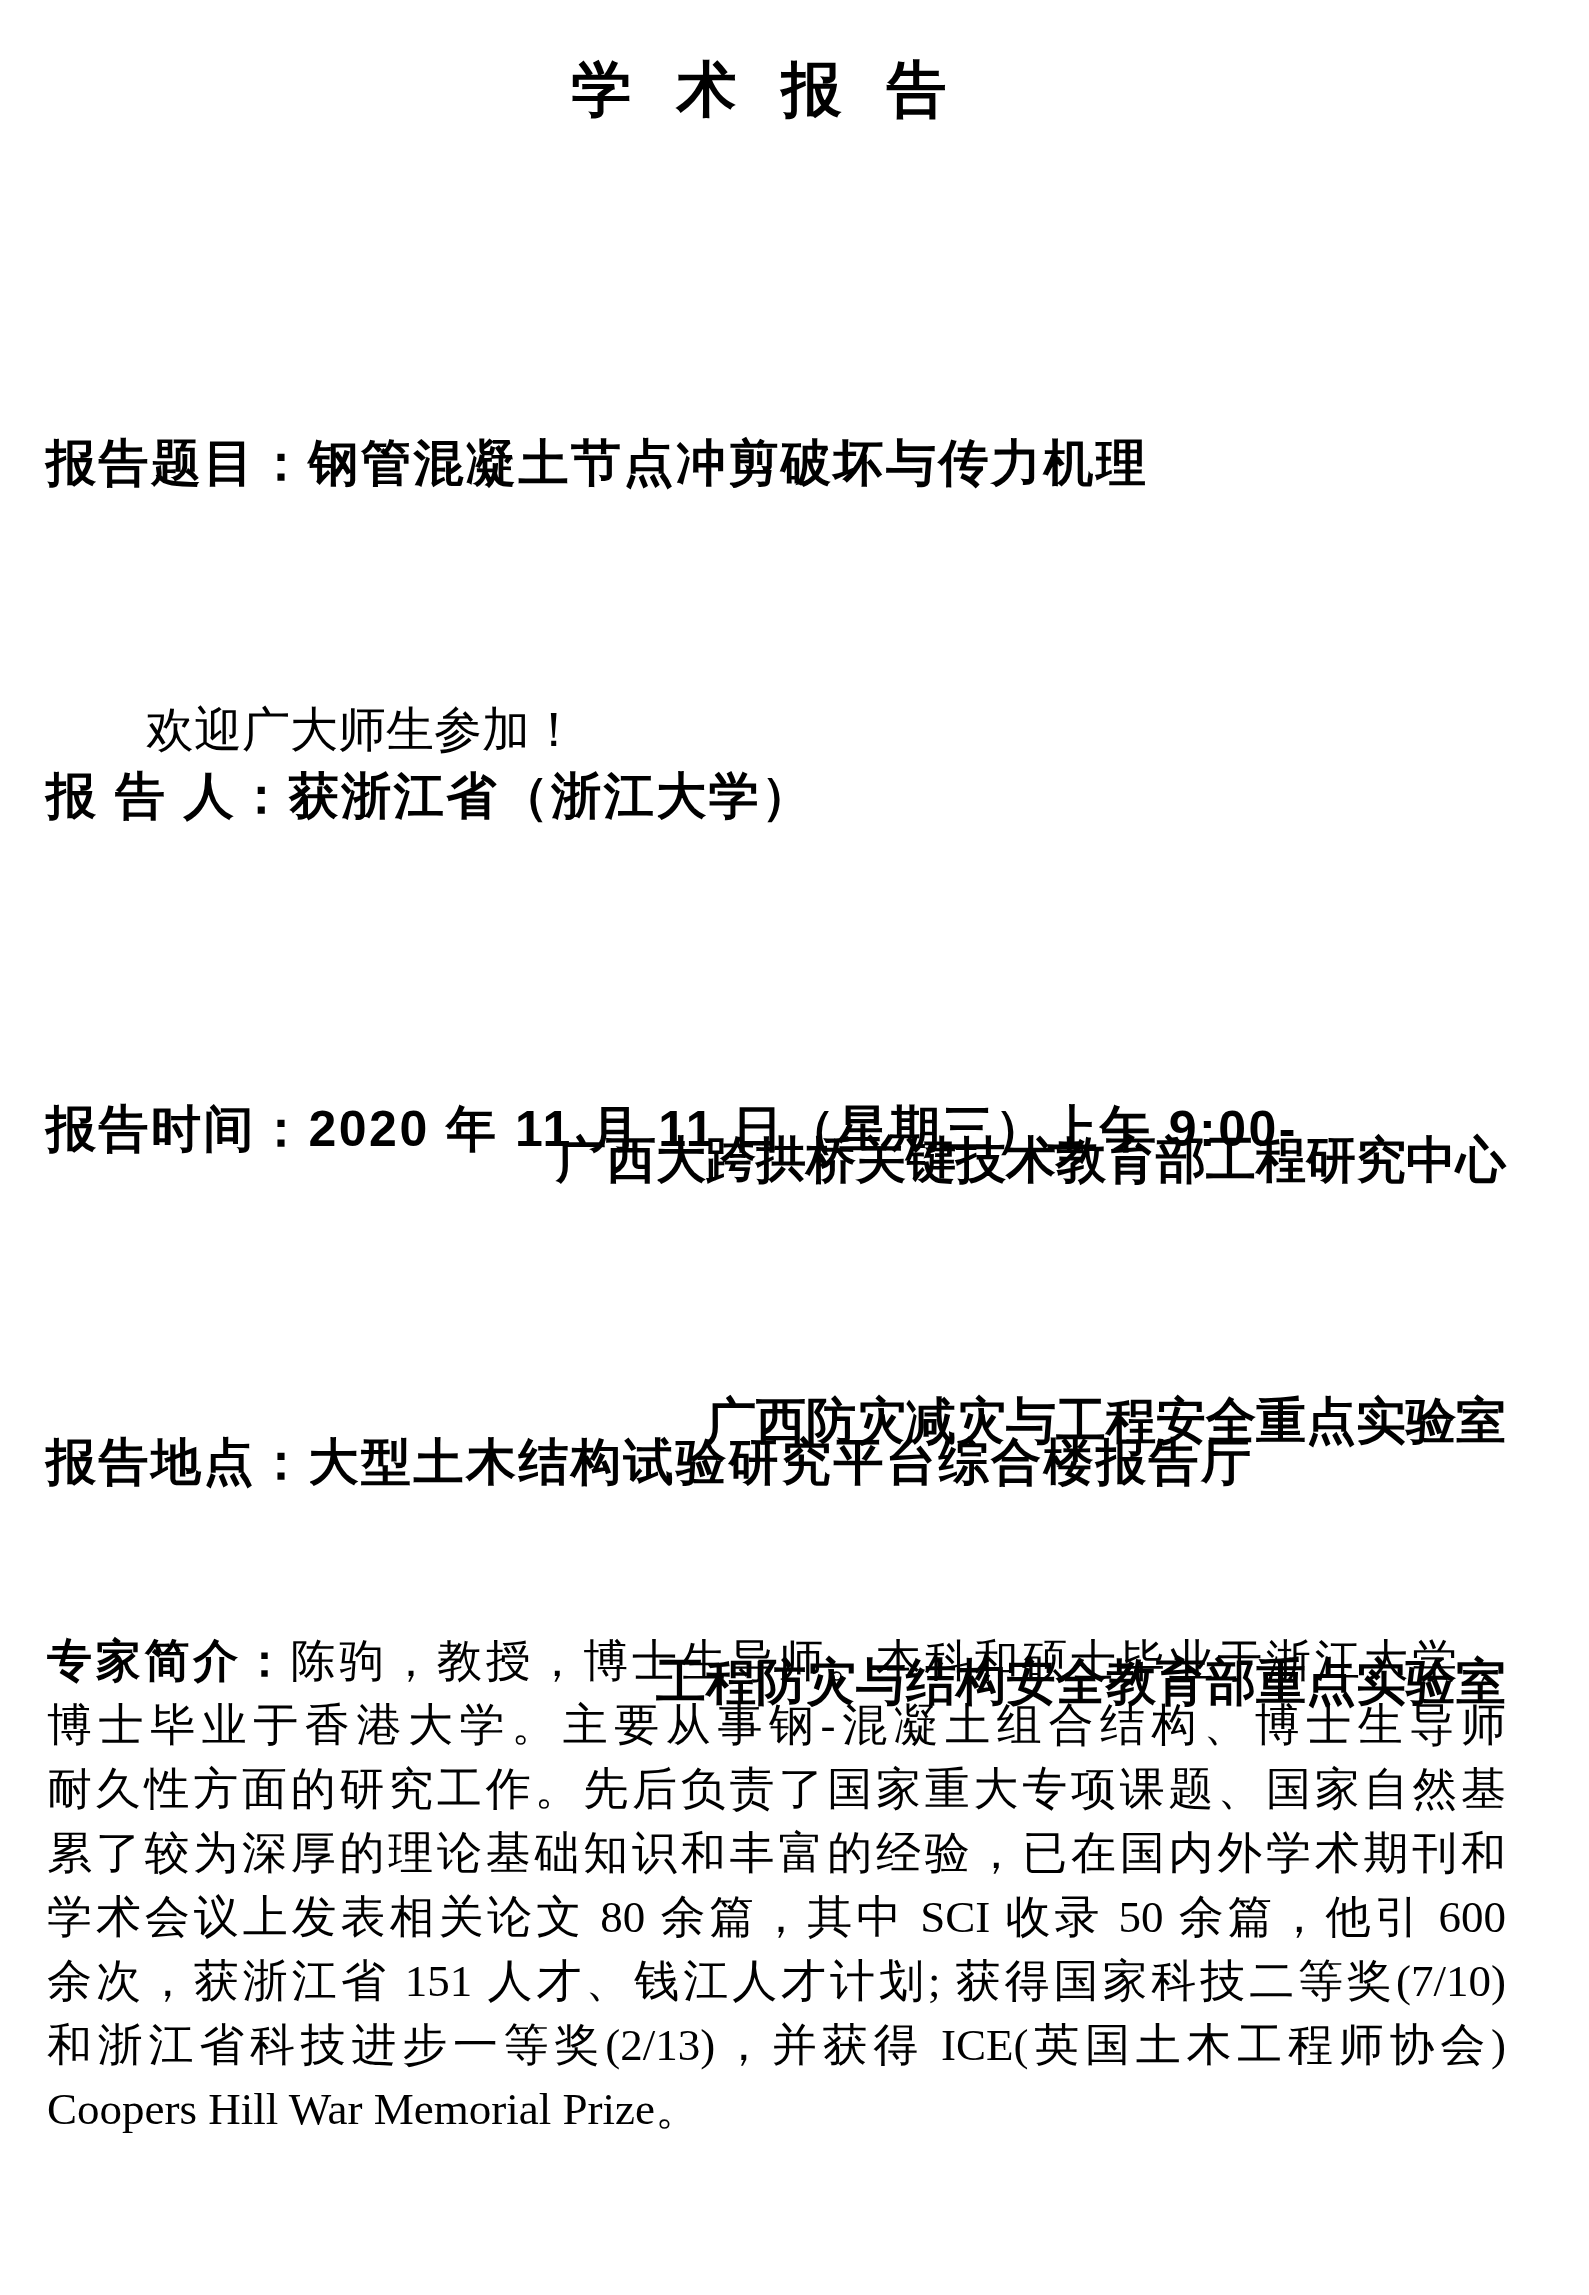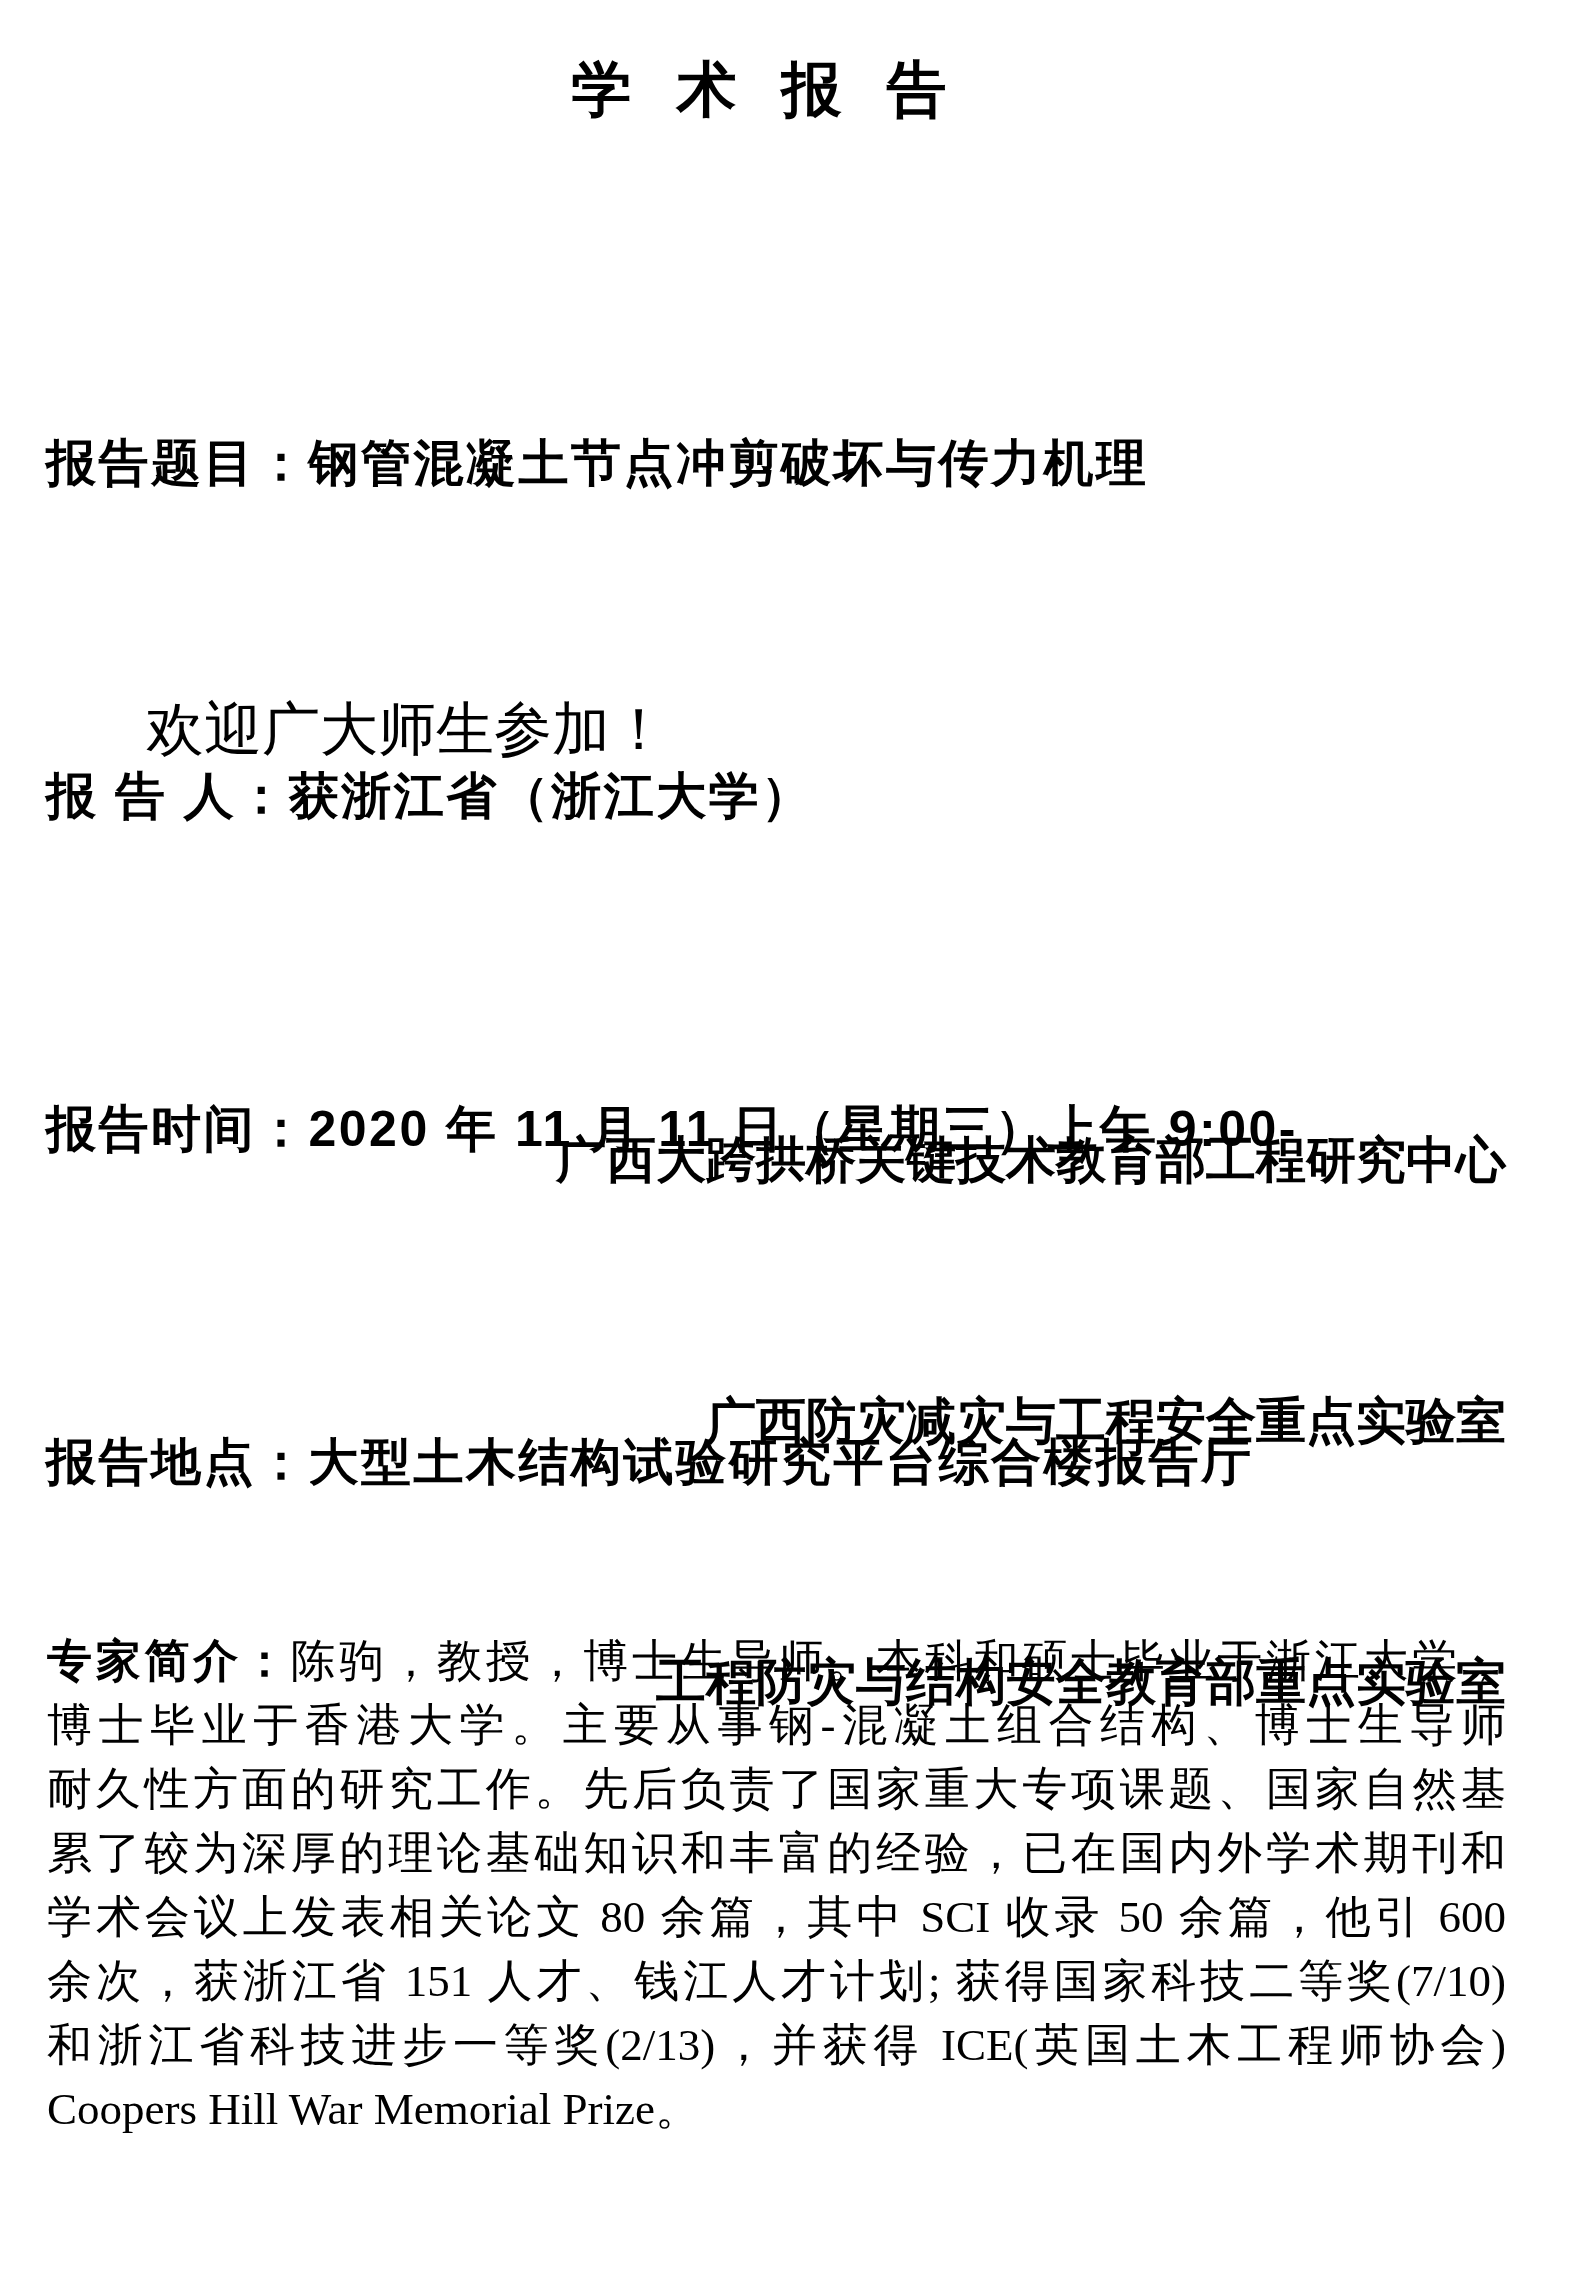--- a/index.html
+++ b/index.html
@@ -33,21 +33,21 @@
     font-size: 50px;
     line-height: 111px;
     letter-spacing: 2.5px;
     white-space: pre;
   }
   .welcome-line {
     position: absolute;
     left: 146px;
     top: 704px;
     font-family: "Liberation Serif", "DejaVu Serif", serif;
-    font-size: 58px;
+    font-size: 48px;
     line-height: 52px;
   }
   .org-block {
     position: absolute;
     top: 943px;
     right: 84px;
     left: 46px;
     text-align: right;
     font-family: "Liberation Serif", "DejaVu Serif", serif;
     font-weight: 700;

